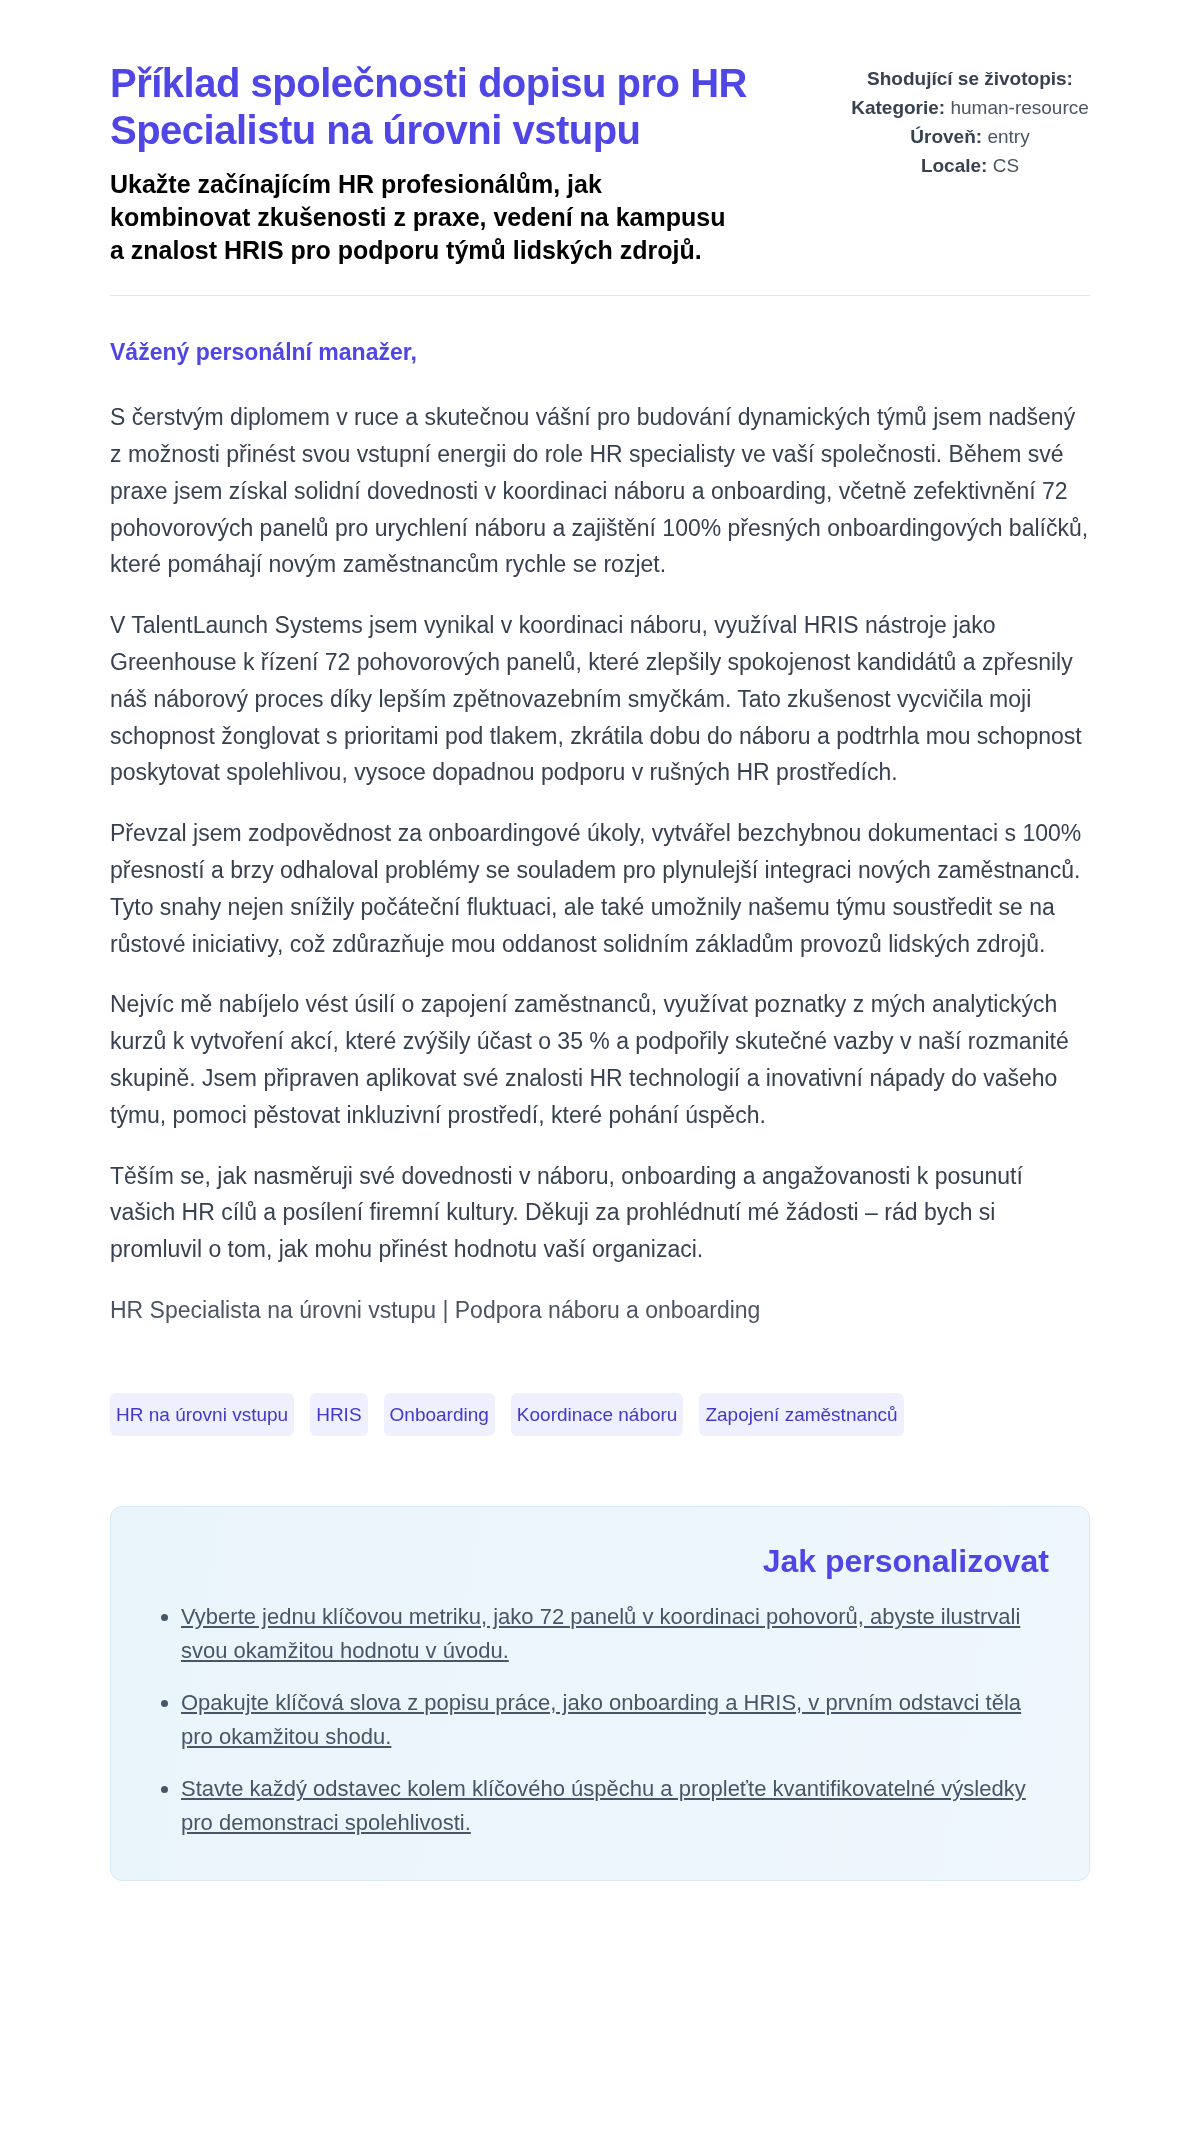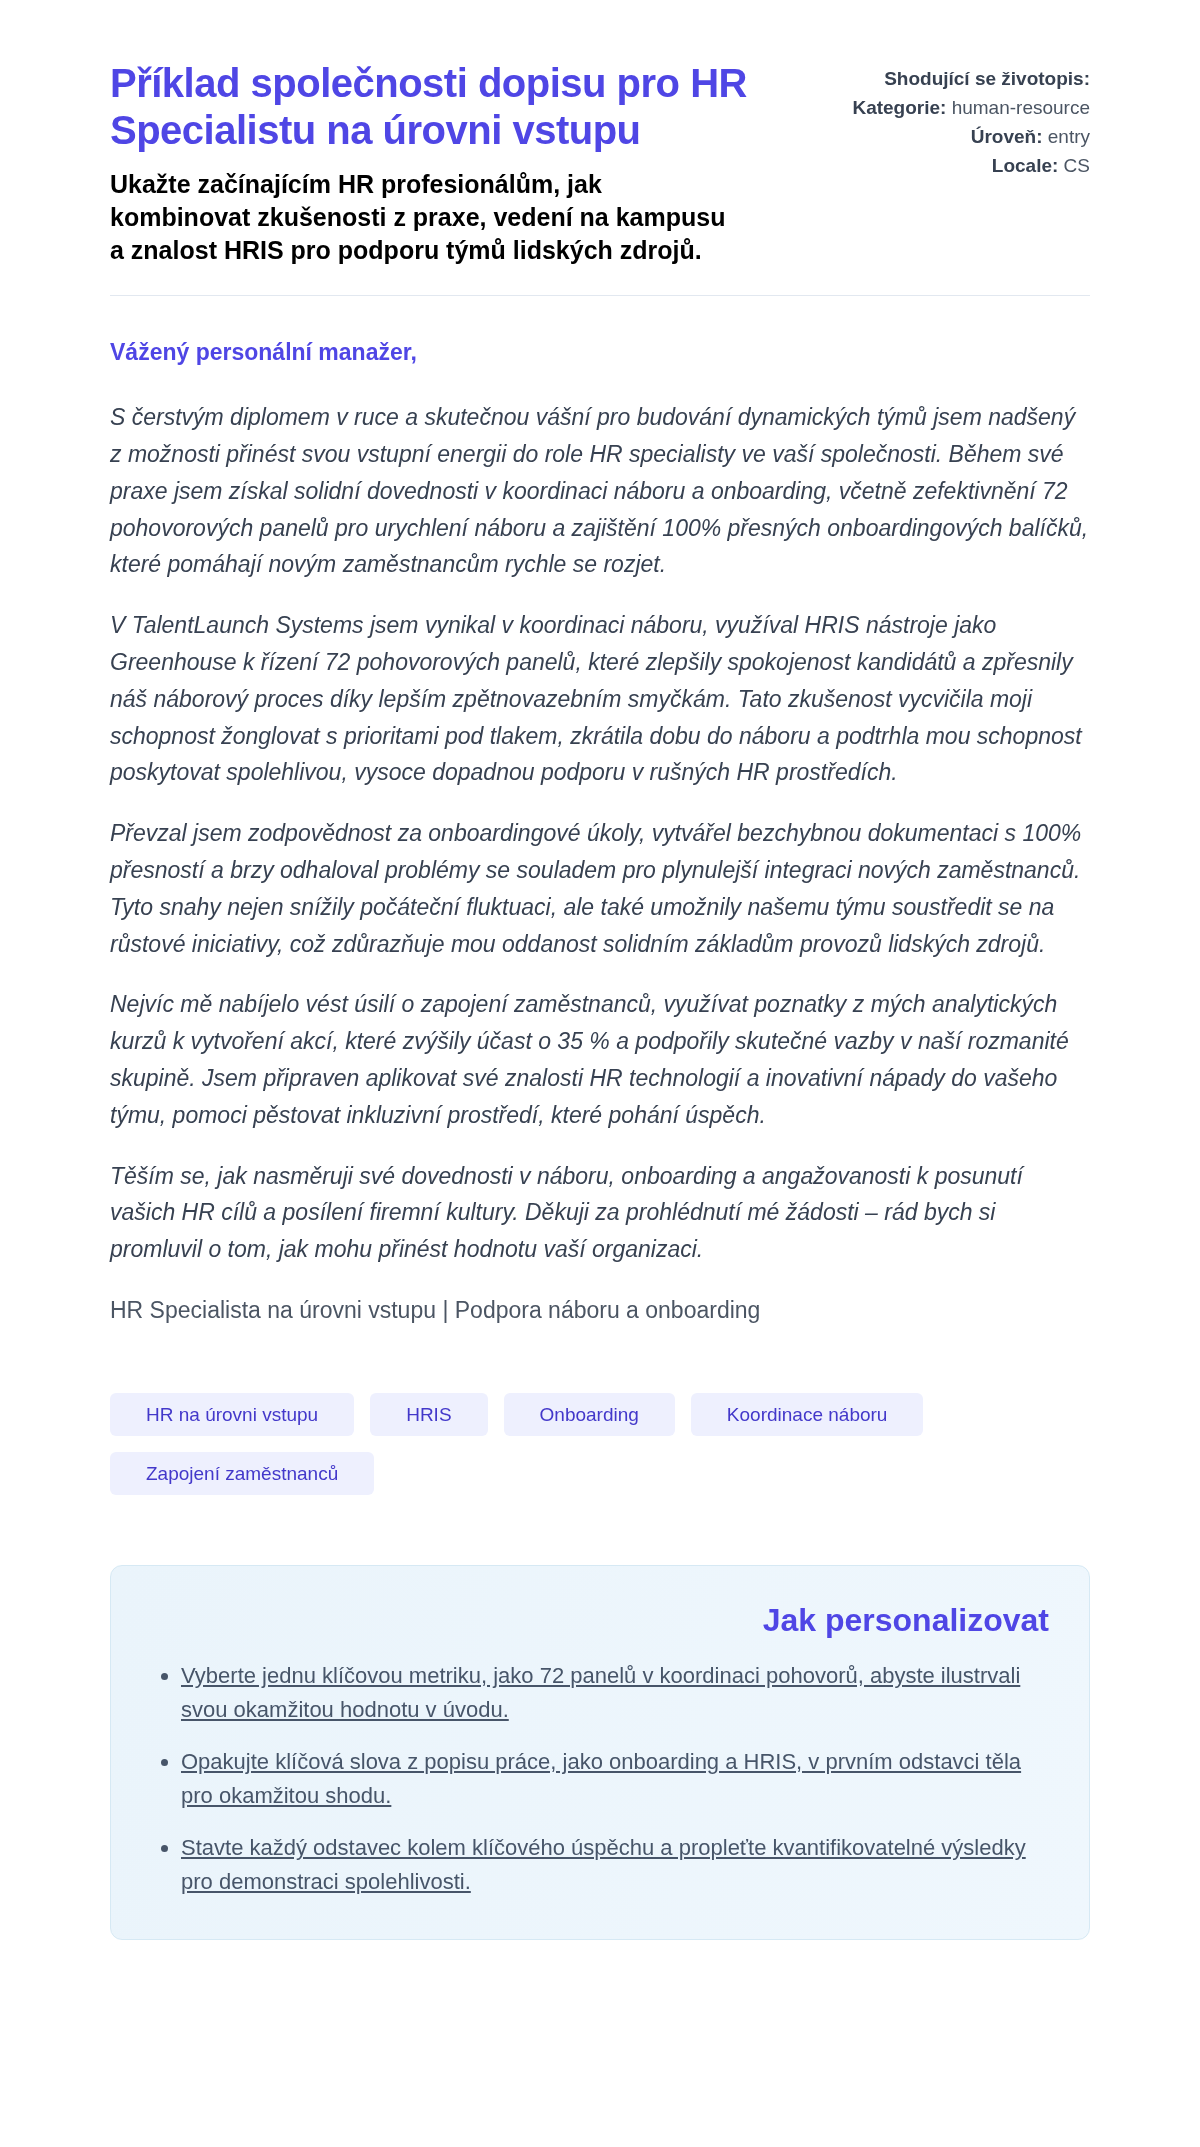--- a/index.html
+++ b/index.html
@@ -28,48 +28,48 @@
   .subtitle {
     max-width: 620px;
     font-size: 25px;
     line-height: 1.32;
     font-weight: 700;
     color: #000000;
   }
   .header-meta {
     width: 240px;
     flex-shrink: 0;
-    text-align: right;
+    text-align: center;
     font-size: 19px;
     line-height: 1.42;
     padding-top: 4px;
   }
   .meta-row { margin-top: 2px; }
   .meta-label { font-weight: 700; color: #374151; }
   .meta-label-block { display: block; }
   .meta-value { color: #4b5563; }
 
   .divider { border: none; border-top: 1px solid #e2e8f0; margin-top: 28px; }
 
   
   .letter { margin-top: 38px; font-size: 23px; line-height: 1.6; }
   .greeting { font-weight: 700; color: #4f46e5; margin-bottom: 28px; }
-  .para { margin-bottom: 24px; color: #374151; font-style: italic; }
+  .para { margin-bottom: 24px; color: #374151; }
   .sig-name { margin-top: 56px; font-weight: 700; color: #111827; }
   .sig-role { margin-top: 4px; color: #4b5563; }
 
   
   .tags { margin-top: 64px; display: flex; flex-wrap: wrap; gap: 16px; }
   .tag {
     display: inline-block;
     background: #eef0fe;
     color: #4338ca;
     font-size: 19px;
     line-height: 1;
-    padding: 12px 36px;
+    padding: 12px 6px;
     border-radius: 6px;
     white-space: nowrap;
     cursor: pointer;
   }
 
   
   .tips {
     margin-top: 70px;
     background: linear-gradient(100deg, #eaf4fb 0%, #eff7fd 100%);
     border: 1px solid #d6e9f4;

